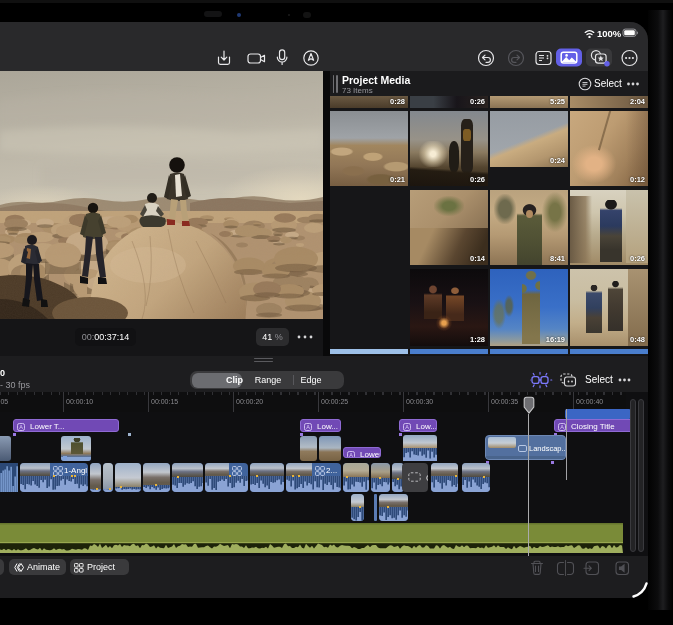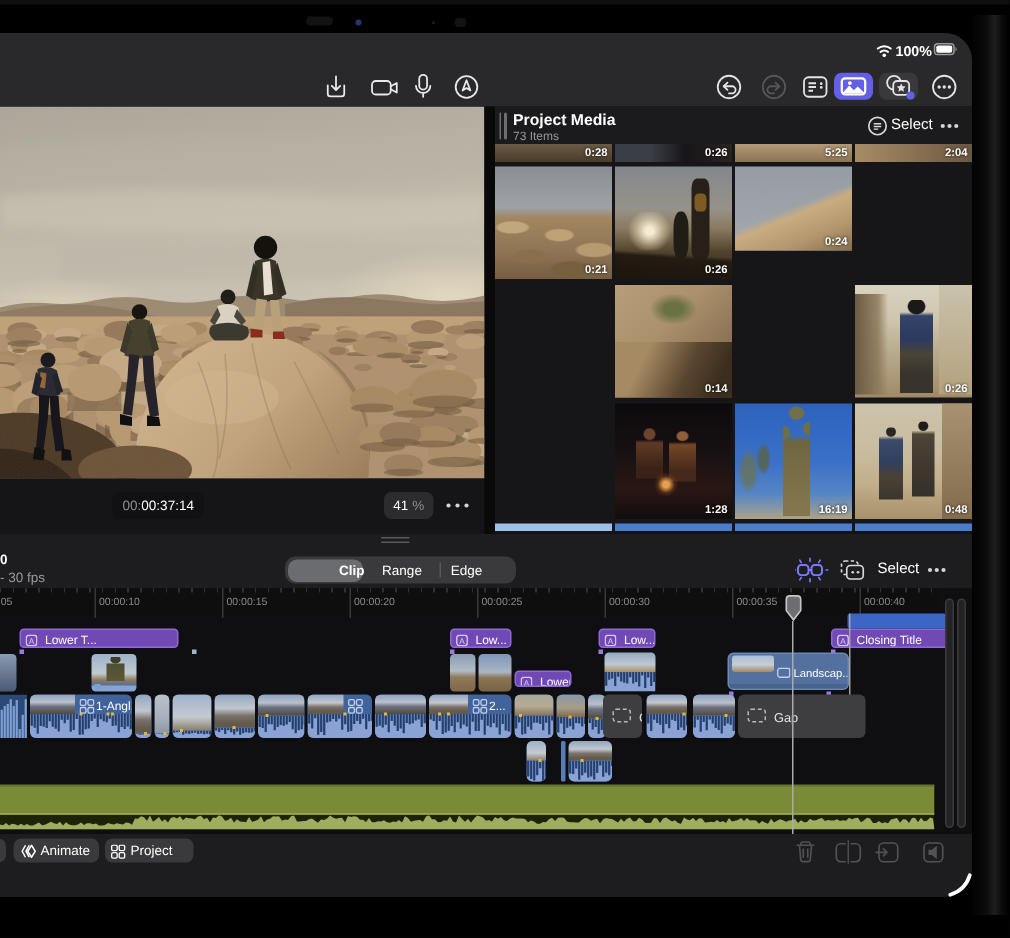--- a/index.html
+++ b/index.html
@@ -397,24 +397,37 @@
       <div class="abs" style="left:51px;top:8px;width:12px;height:54px;background:#262019;border-radius:30%/12%"></div>
       <div class="abs" style="left:53px;top:18px;width:8px;height:12px;background:#7d5c24;border-radius:30%"></div>
       <div class="abs" style="left:0;top:56px;width:78px;height:19px;background:linear-gradient(184deg,transparent 20%,#241c12 32%,#1c150e)"></div>
       <span class="dur">0:26</span>
     </div>
     <div class="th" style="left:490px;top:111px;width:78px;height:56px;background:linear-gradient(180deg,#969ca3 0%,#a4a9ae 100%)">
       <div class="abs" style="left:0;top:0;width:78px;height:75px;background:linear-gradient(158deg,transparent 40%,#c9ac80 46%,#b3966e 64%,#8a7352 80%,#5d543a 92%,#474832 100%)"></div>
       <div class="abs" style="left:0;top:62px;width:78px;height:13px;background:linear-gradient(180deg,transparent,#3f4230 70%)"></div>
       <span class="dur">0:24</span>
     </div>
+    <div class="th" style="left:570px;top:111px;width:78px;height:75px;background:linear-gradient(125deg,#c8a87e 0%,#bd9c72 40%,#a2825c 70%,#7d5f3e 100%)">
+      <div class="abs" style="left:2px;top:34px;width:44px;height:38px;background:radial-gradient(ellipse,#e2b285 25%,transparent 72%)"></div>
+      <div class="abs" style="left:34px;top:-4px;width:2px;height:44px;background:#8a6f4e;transform:rotate(16deg)"></div>
+      <div class="abs" style="left:56px;top:0;width:22px;height:78px;background:linear-gradient(90deg,transparent,#6b513a66)"></div>
+      <span class="dur">0:12</span>
+    </div>
     <div class="th" style="left:410px;top:189.5px;width:78px;height:75.5px;background:linear-gradient(135deg,#b79d78 0%,#ab906c 40%,#8a7254 75%,#574430 100%)">
       <div class="abs" style="left:24px;top:6px;width:30px;height:20px;background:radial-gradient(ellipse,#6b7242 30%,transparent 75%)"></div>
       <div class="abs" style="left:0;top:38px;width:78px;height:38px;background:linear-gradient(115deg,#a68a63 25%,#5a4630 60%,#3c2e1e 85%)"></div>
       <span class="dur">0:14</span>
+    </div>
+    <div class="th" style="left:490px;top:189.5px;width:78px;height:75.5px;background:linear-gradient(180deg,#b9a27e 0%,#c4ab84 30%,#b59a74 60%,#8d7454 100%)">
+      <div class="abs" style="left:4px;top:4px;width:22px;height:30px;background:radial-gradient(ellipse,#6e6a4e 40%,transparent 75%)"></div>
+      <div class="abs" style="left:52px;top:2px;width:26px;height:40px;background:radial-gradient(ellipse,#777447 30%,transparent 72%)"></div>
+      <div class="abs" style="left:27px;top:14px;width:25px;height:62px;background:radial-gradient(ellipse 10px 9px at 50% 10%,#262120 62%,transparent 72%),linear-gradient(180deg,transparent 15%,#5a5b3a 19%,#4e4f33 65%,#42432d)"></div>
+      <div class="abs" style="left:36px;top:20px;width:7px;height:8px;background:#b08a60;border-radius:50%"></div>
+      <span class="dur">8:41</span>
     </div>
     <div class="th" style="left:570px;top:189.5px;width:78px;height:75.5px;background:linear-gradient(180deg,#d8d2c0 0%,#cfc6ae 30%,#b8ab8d 60%,#a08a66 100%)">
       <div class="abs" style="left:0;top:6px;width:22px;height:67px;background:linear-gradient(90deg,#6b5b45,#8a7557cc 70%,transparent)"></div>
       <div class="abs" style="left:30px;top:10px;width:22px;height:62px;background:radial-gradient(ellipse 9px 8px at 50% 7%,#1c1a18 60%,transparent 70%),linear-gradient(180deg,transparent 13%,#35436b 17%,#2b3a5e 42%,#4a4438 58%,#38342c 80%)"></div>
       <div class="abs" style="left:56px;top:0;width:22px;height:73px;background:linear-gradient(180deg,#c9c2ac,#b4a17d)"></div>
       <span class="dur">0:26</span>
     </div>
     <div class="th" style="left:410px;top:268.5px;width:78px;height:77.5px;background:linear-gradient(180deg,#0c0a0c 0%,#191114 45%,#2a1713 75%,#120c0c 100%)">
       <div class="abs" style="left:14px;top:16px;width:18px;height:34px;background:radial-gradient(ellipse 6px 6px at 50% 13%,#6e4430 55%,transparent 75%),linear-gradient(180deg,transparent 24%,#5e3a26 30%,#3a2316 80%)"></div>
       <div class="abs" style="left:36px;top:18px;width:18px;height:34px;background:radial-gradient(ellipse 6px 5px at 50% 11%,#8f5e3a 55%,transparent 75%),linear-gradient(180deg,transparent 22%,#744626 28%,#46291a 80%)"></div>
@@ -715,26 +728,20 @@
       <div class="abs" style="left:24px;top:12px;width:1.5px;height:2px;background:#e8b43a"></div>
     </div>
     <div class="th" style="left:462px;top:463px;width:28px;height:29px;border-radius:4px;background:#40639c">
       <div class="abs" style="left:0;top:0;width:28px;height:14px;background:linear-gradient(180deg,#8ea2bd,#b9c0ca 40%,#6b7082 62%,#5d5a54 85%,#4e4a42);"></div>
       <svg class="abs" style="left:0;top:14px" width="28" height="15" viewBox="0 0 28 15">
         <rect width="28" height="15" fill="#8aa3d4"></rect>
         <path d="M0.4,0 h1.5 V8.0 h-1.5 Z M2.4,0 h1.5 V2.9 h-1.5 Z M4.4,0 h1.5 V10.8 h-1.5 Z M6.4,0 h1.5 V4.4 h-1.5 Z M8.4,0 h1.5 V9.9 h-1.5 Z M10.4,0 h1.5 V2.6 h-1.5 Z M12.4,0 h1.5 V5.4 h-1.5 Z M14.4,0 h1.5 V8.4 h-1.5 Z M16.4,0 h1.5 V9.7 h-1.5 Z M18.4,0 h1.5 V12.0 h-1.5 Z M20.4,0 h1.5 V6.9 h-1.5 Z M22.4,0 h1.5 V5.4 h-1.5 Z M24.4,0 h1.5 V6.2 h-1.5 Z M26.4,0 h1.5 V10.3 h-1.5 Z " fill="#24406f"></path>
       </svg>
       <div class="abs" style="left:21px;top:13px;width:1.5px;height:2px;background:#e8b43a"></div>
     </div>
-    <div class="th" style="left:492px;top:463px;width:85px;height:29px;border-radius:4px;background:#3e3e41">
-      <svg class="abs" style="left:6px;top:9px" width="13" height="10" viewBox="0 0 13 10">
-        <rect x="0.8" y="0.8" width="11.4" height="8.4" rx="2" fill="none" stroke="#b8b8bc" stroke-width="1" stroke-dasharray="2.6 1.8"></rect>
-      </svg>
-      <div class="abs" style="left:24px;top:10px;font-size:8.5px;color:#e4e4e6;white-space:nowrap">Gap</div>
-    </div>
 <div class="th" style="left:351px;top:494px;width:13px;height:27px;border-radius:4px;background:#40639c">
       <div class="abs" style="left:0;top:0;width:13px;height:13px;background:linear-gradient(180deg,#9fb2cb,#c5cad2 62%,#8a8068);"></div>
       <svg class="abs" style="left:0;top:13px" width="13" height="16" viewBox="0 0 13 16">
         <rect width="13" height="16" fill="#8aa3d4"></rect>
         <path d="M0.4,0 h1.5 V10.7 h-1.5 Z M2.4,0 h1.5 V12.3 h-1.5 Z M4.4,0 h1.5 V13.4 h-1.5 Z M6.4,0 h1.5 V9.9 h-1.5 Z M8.4,0 h1.5 V5.1 h-1.5 Z M10.4,0 h1.5 V13.7 h-1.5 Z M12.4,0 h1.5 V13.1 h-1.5 Z " fill="#24406f"></path>
       </svg>
       <div class="abs" style="left:8px;top:12px;width:1.5px;height:2px;background:#e8b43a"></div>
     </div>
 <div class="th" style="left:374px;top:494px;width:3px;height:27px;border-radius:1px;background:#5b7cb4"></div>
 <div class="th" style="left:379px;top:494px;width:29px;height:27px;border-radius:4px;background:#40639c">

